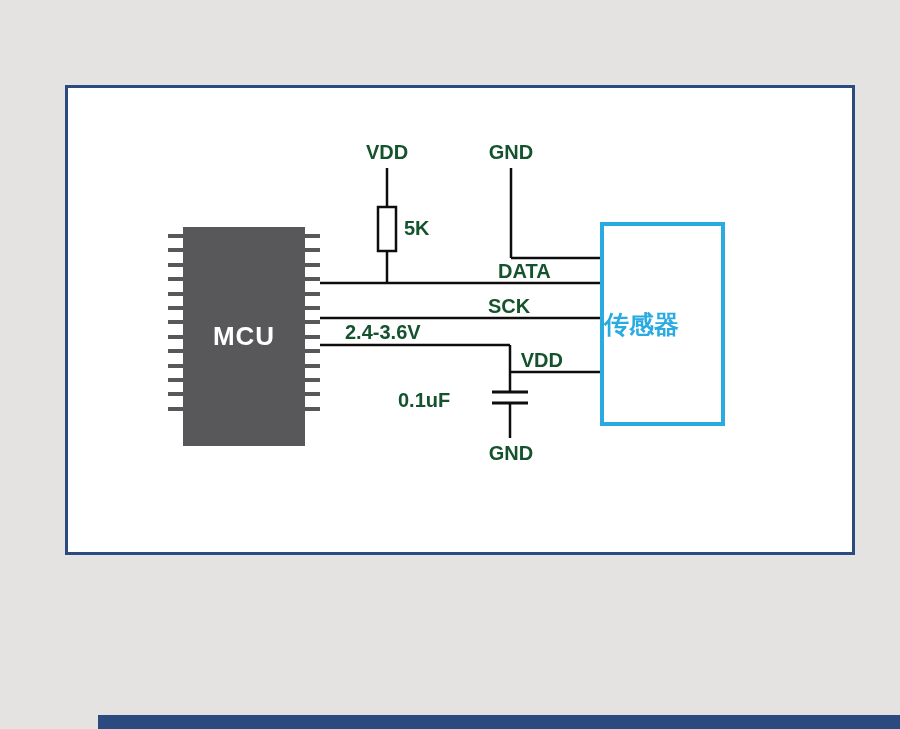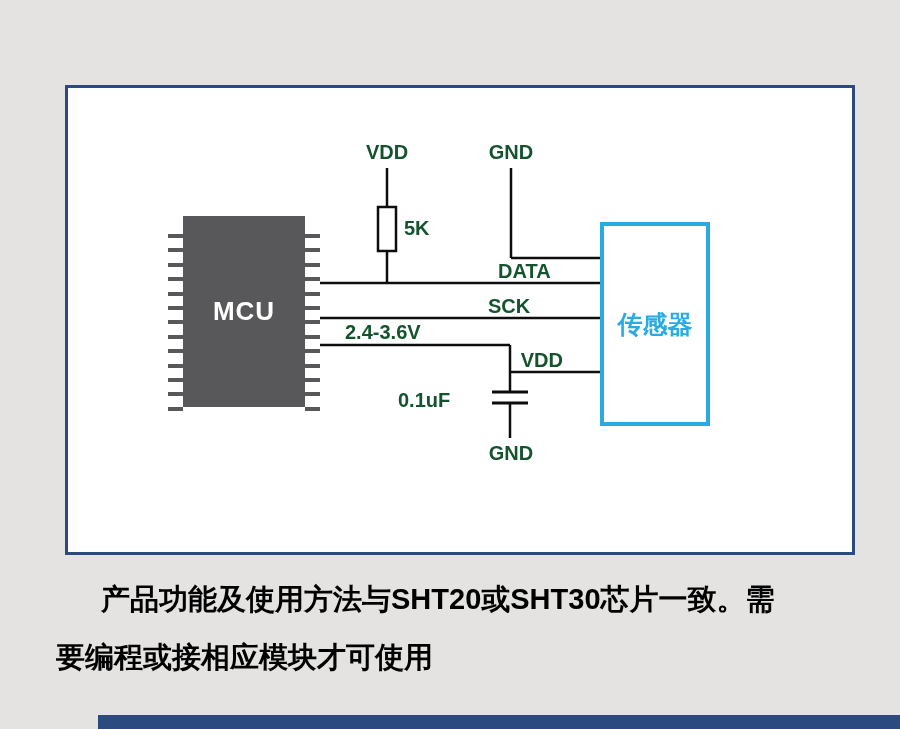--- a/index.html
+++ b/index.html
@@ -16,40 +16,40 @@
     width:784px;height:464px;
     background:#ffffff;
     border:3px solid #2a4a80;
   }
   .wires{
     position:absolute;
     left:0;top:0;width:784px;height:464px;
   }
   .mcu{
     position:absolute;
-    left:115px;top:128px;width:122px;height:191px;
+    left:115px;top:139px;width:122px;height:219px;
     background:#58585a;
     display:flex;align-items:center;justify-content:center;
   }
   .mcu-label{
     color:#ffffff;font-size:26px;font-weight:700;letter-spacing:1px;
   }
   .pins{
     position:absolute;top:146px;width:15px;height:180px;
     background:repeating-linear-gradient(to bottom,#58585a 0 4px,transparent 4px 14.4px);
   }
   .pins-left{left:100px;}
   .pins-right{left:237px;}
   .sensor{
     position:absolute;
-    left:532px;top:134px;width:110px;height:204px;
+    left:532px;top:134px;width:125px;height:204px;
     box-sizing:border-box;
     border:4px solid #29abe2;
     background:#ffffff;
-    display:flex;align-items:center;justify-content:center;
+    display:flex;align-items:center;
   }
   .sensor-label{
     color:#29abe2;font-size:25px;font-weight:700;
   }
   .lbl{
     position:absolute;
     font-size:20px;font-weight:700;color:#14532d;
     white-space:nowrap;line-height:24px;
   }
   .caption{
@@ -119,17 +119,16 @@
     <div class="lbl" style="left:336px;top:128px;">5K</div>
     <div class="lbl" style="left:430px;top:171px;width:77px;text-align:left;">DATA</div>
     <div class="lbl" style="left:420px;top:206px;width:65px;text-align:left;">SCK</div>
     <div class="lbl" style="left:277px;top:232px;">2.4-3.6V</div>
     <div class="lbl" style="left:430px;top:260px;width:65px;text-align:right;">VDD</div>
     <div class="lbl" style="left:330px;top:300px;width:82px;text-align:left;">0.1uF</div>
     <div class="lbl" style="left:413px;top:353px;width:60px;text-align:center;">GND</div>
 
   </div>
 
-  <p class="caption">产品功能及使用方法与SHT20或SHT30芯片一致。需要编程或接相应模块才可使用</p>
 
   <div class="bottom-bar"></div>
 
 </div>
 
 </body></html>

